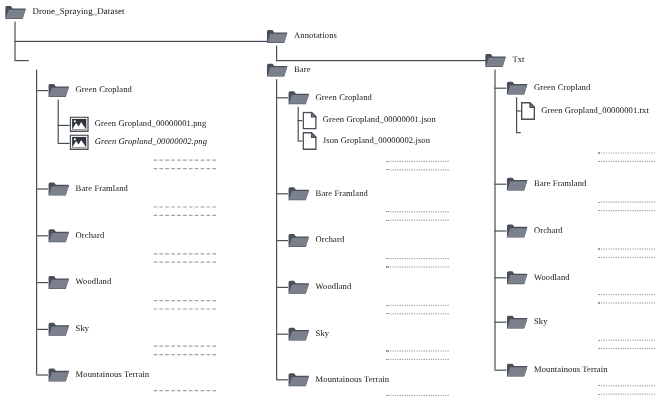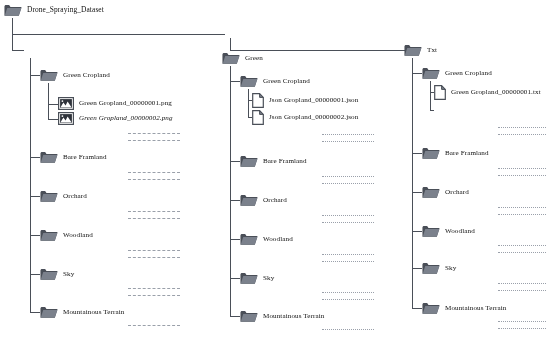--- a/index.html
+++ b/index.html
@@ -77,20 +77,30 @@
         <svg width="18" height="14" viewBox="0 0 20 15">
           <path d="M0.5 3.2 L0.5 14 L16.5 14 L19.5 4.2 L7.2 4.2 L5.6 2.0 L1.6 2.0 Z" fill="#4a4f58"></path>
           <path d="M3.6 5.4 L19.4 5.4 L16.4 13.6 L0.9 13.6 Z" fill="#7b818c"></path>
           <path d="M0.6 2.6 L5.6 2.6 L7.1 4.6 L3.7 4.6 Z" fill="#4a4f58"></path>
         </svg>
       </span>
       <span class="label">Drone_Spraying_Dataset</span>
     </div>
     <div class="vline" style="left: 12px; top: 18px; height: 16px;"></div>
     <div class="hline" style="left: 12px; top: 34px; width: 213px;"></div>
+    <div class="node" style="left: 222px; top: 23.16px;">
+      <span class="ico">
+        <svg width="18" height="14" viewBox="0 0 20 15">
+          <path d="M0.5 3.2 L0.5 14 L16.5 14 L19.5 4.2 L7.2 4.2 L5.6 2.0 L1.6 2.0 Z" fill="#4a4f58"></path>
+          <path d="M3.6 5.4 L19.4 5.4 L16.4 13.6 L0.9 13.6 Z" fill="#7b818c"></path>
+          <path d="M0.6 2.6 L5.6 2.6 L7.1 4.6 L3.7 4.6 Z" fill="#4a4f58"></path>
+        </svg>
+      </span>
+      <span class="label">Annotations</span>
+    </div>
     <div class="vline" style="left: 230px; top: 38px; height: 12px;"></div>
     <div class="hline" style="left: 230px; top: 50px; width: 177px;"></div>
     <div class="vline" style="left: 12px; top: 34px; height: 16px;"></div>
     <div class="hline" style="left: 12px; top: 50px; width: 12px;"></div>
     <div class="vline" style="left: 30px; top: 58px; height: 254px;"></div>
     <div class="hline" style="left: 30px; top: 75px; width: 10px;"></div>
     <div class="node" style="left: 40px; top: 68.16px;">
       <span class="ico">
         <svg width="18" height="14" viewBox="0 0 20 15">
           <path d="M0.5 3.2 L0.5 14 L16.5 14 L19.5 4.2 L7.2 4.2 L5.6 2.0 L1.6 2.0 Z" fill="#4a4f58"></path>
@@ -193,21 +203,21 @@
     <div class="dots dashed" style="left: 128px; top: 325px; width: 52px;"></div>
     <div class="dots dashed" style="left: 128px; top: 332px; width: 52px;"></div>
     <div class="node" style="left: 222px; top: 51.16px;">
       <span class="ico">
         <svg width="18" height="14" viewBox="0 0 20 15">
           <path d="M0.5 3.2 L0.5 14 L16.5 14 L19.5 4.2 L7.2 4.2 L5.6 2.0 L1.6 2.0 Z" fill="#4a4f58"></path>
           <path d="M3.6 5.4 L19.4 5.4 L16.4 13.6 L0.9 13.6 Z" fill="#7b818c"></path>
           <path d="M0.6 2.6 L5.6 2.6 L7.1 4.6 L3.7 4.6 Z" fill="#4a4f58"></path>
         </svg>
       </span>
-      <span class="label">Green</span>
+      <span class="label">Bare</span>
     </div>
     <div class="vline" style="left: 230px; top: 66px; height: 250px;"></div>
     <div class="hline" style="left: 230px; top: 81px; width: 10px;"></div>
     <div class="node" style="left: 240px; top: 74.16px;">
       <span class="ico">
         <svg width="18" height="14" viewBox="0 0 20 15">
           <path d="M0.5 3.2 L0.5 14 L16.5 14 L19.5 4.2 L7.2 4.2 L5.6 2.0 L1.6 2.0 Z" fill="#4a4f58"></path>
           <path d="M3.6 5.4 L19.4 5.4 L16.4 13.6 L0.9 13.6 Z" fill="#7b818c"></path>
           <path d="M0.6 2.6 L5.6 2.6 L7.1 4.6 L3.7 4.6 Z" fill="#4a4f58"></path>
         </svg>
@@ -216,21 +226,21 @@
     </div>
     <div class="vline" style="left: 248px; top: 89px; height: 28px;"></div>
     <div class="hline" style="left: 248px; top: 100px; width: 4px;"></div>
     <div class="node" style="left: 252px; top: 92.56px;">
       <span class="ico">
         <svg width="12" height="15" viewBox="0 0 12 15">
           <path d="M0.7 0.7 L7.6 0.7 L11.3 4.4 L11.3 14.3 L0.7 14.3 Z" fill="#ffffff" stroke="#4a4f58" stroke-width="1.2" stroke-linejoin="miter"></path>
           <path d="M7.6 0.9 L7.6 4.4 L11.1 4.4 Z" fill="#7b818c" stroke="#4a4f58" stroke-width="1"></path>
         </svg>
       </span>
-      <span class="label">Json Gropland_00000001.json</span>
+      <span class="label">Green Gropland_00000001.json</span>
     </div>
     <div class="hline" style="left: 248px; top: 117px; width: 4px;"></div>
     <div class="node" style="left: 252px; top: 109.56px;">
       <span class="ico">
         <svg width="12" height="15" viewBox="0 0 12 15">
           <path d="M0.7 0.7 L7.6 0.7 L11.3 4.4 L11.3 14.3 L0.7 14.3 Z" fill="#ffffff" stroke="#4a4f58" stroke-width="1.2" stroke-linejoin="miter"></path>
           <path d="M7.6 0.9 L7.6 4.4 L11.1 4.4 Z" fill="#7b818c" stroke="#4a4f58" stroke-width="1"></path>
         </svg>
       </span>
       <span class="label">Json Gropland_00000002.json</span>

